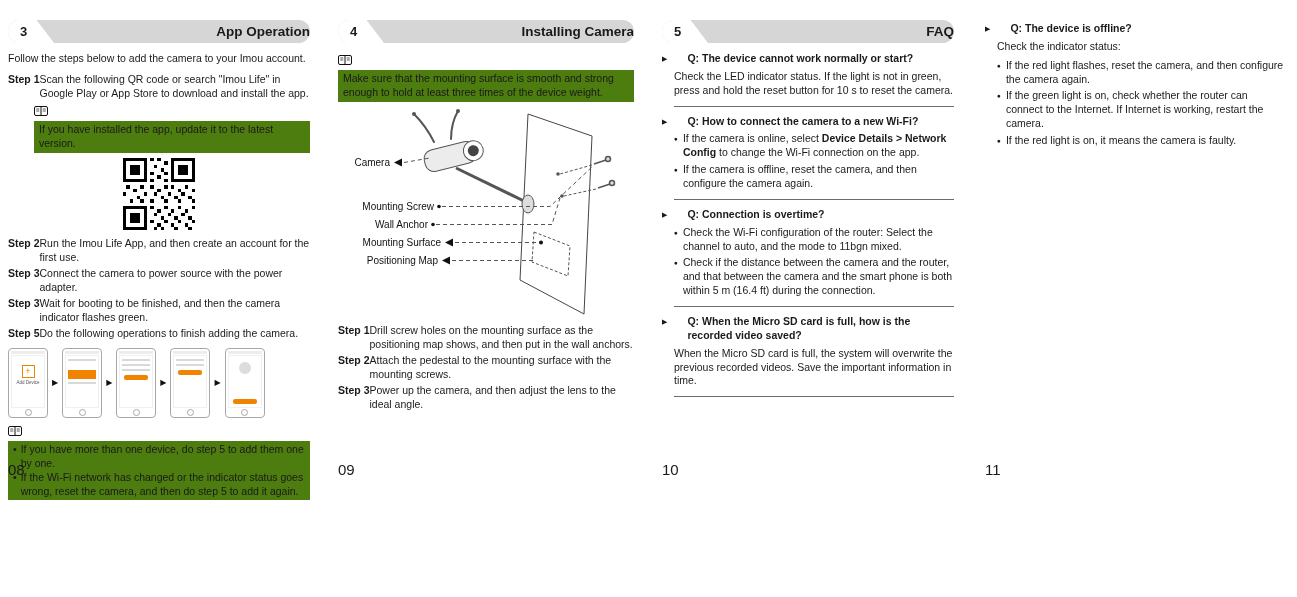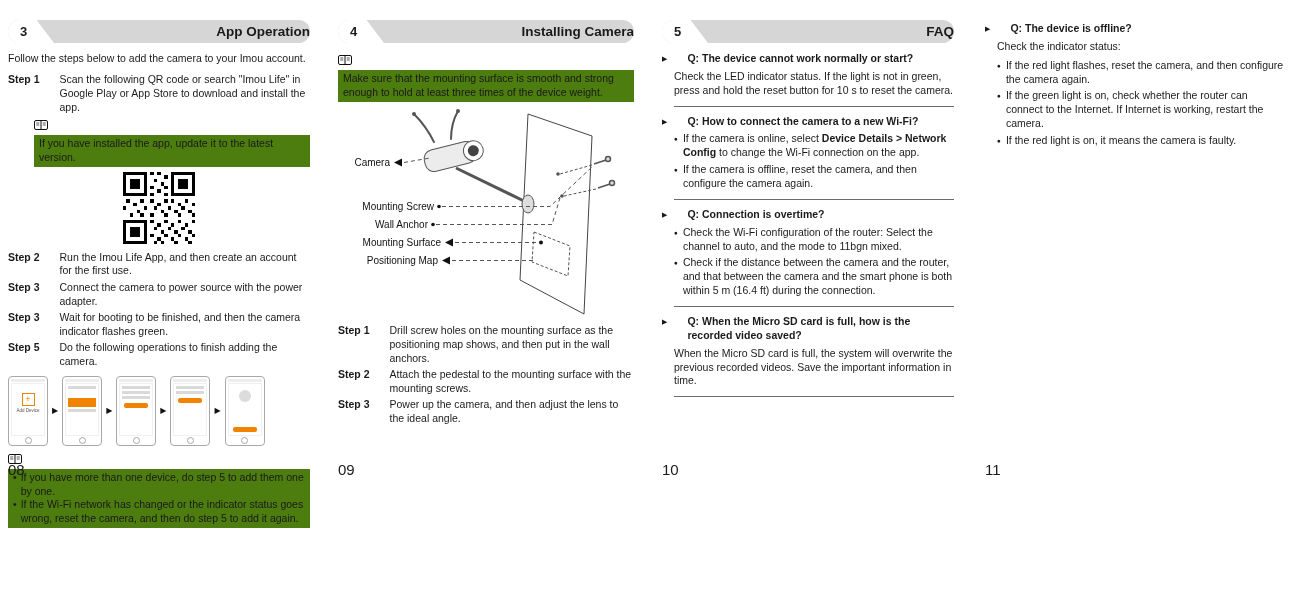--- a/index.html
+++ b/index.html
@@ -15,21 +15,21 @@
   .col3 { left:662px; width:292px; }
   .col4 { left:985px; width:302px; }
 
   .section-header { position:relative; height:23px; background:#d6d6d6; border-radius:12px; overflow:hidden; margin-bottom:9px; }
   .section-number { position:absolute; left:0; top:0; height:100%; width:46px; background:#fff;
     clip-path:polygon(0 0,62% 0,100% 100%,0 100%);
     font-weight:bold; font-size:13px; display:flex; align-items:center; padding-left:12px; }
   .section-title { position:absolute; left:0; right:0; text-align:right; line-height:23px; font-weight:bold; font-size:13.5px; }
 
   .intro { margin:3px 0 7px; }
-  .step { display:flex; gap:20px; margin:2.5px 0; }
+  .step { display:flex; gap:0; margin:2.5px 0; }
   .step-label { font-weight:bold; white-space:nowrap; }
 
   .note-icon { display:inline-block; margin:3px 0 0 0; }
   .note-icon.indent { margin-left:26px; }
   .note-box { background:#4d7c0f; padding:2px 5px; margin:1px 0 4px; }
   .note-box.indent { margin-left:26px; }
   .note-line { display:flex; gap:4px; }
   .note-bullet { line-height:1.32; }
 
   .qr { display:block; margin:5px auto 7px; }

